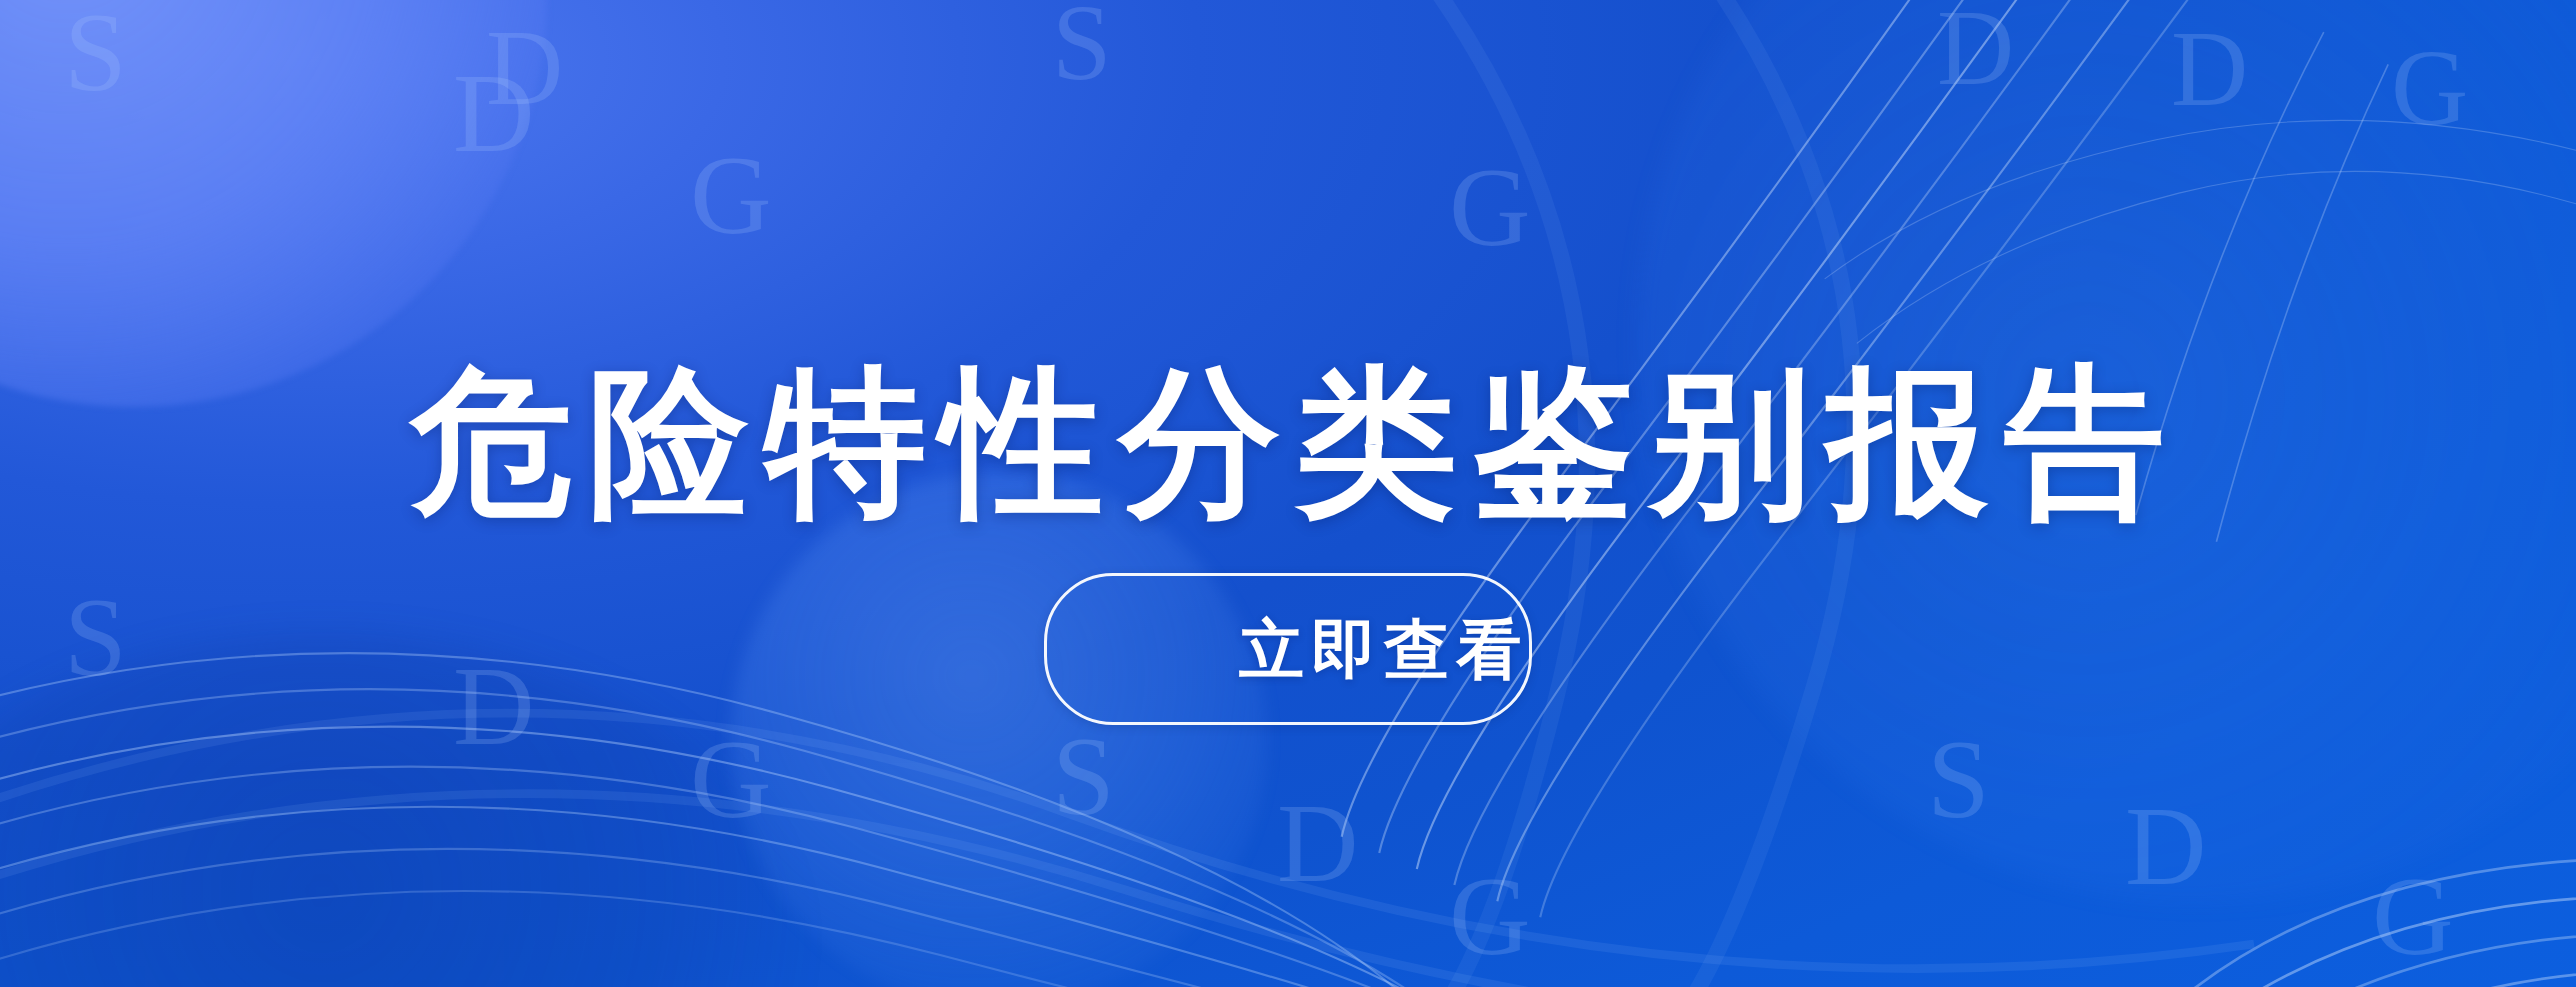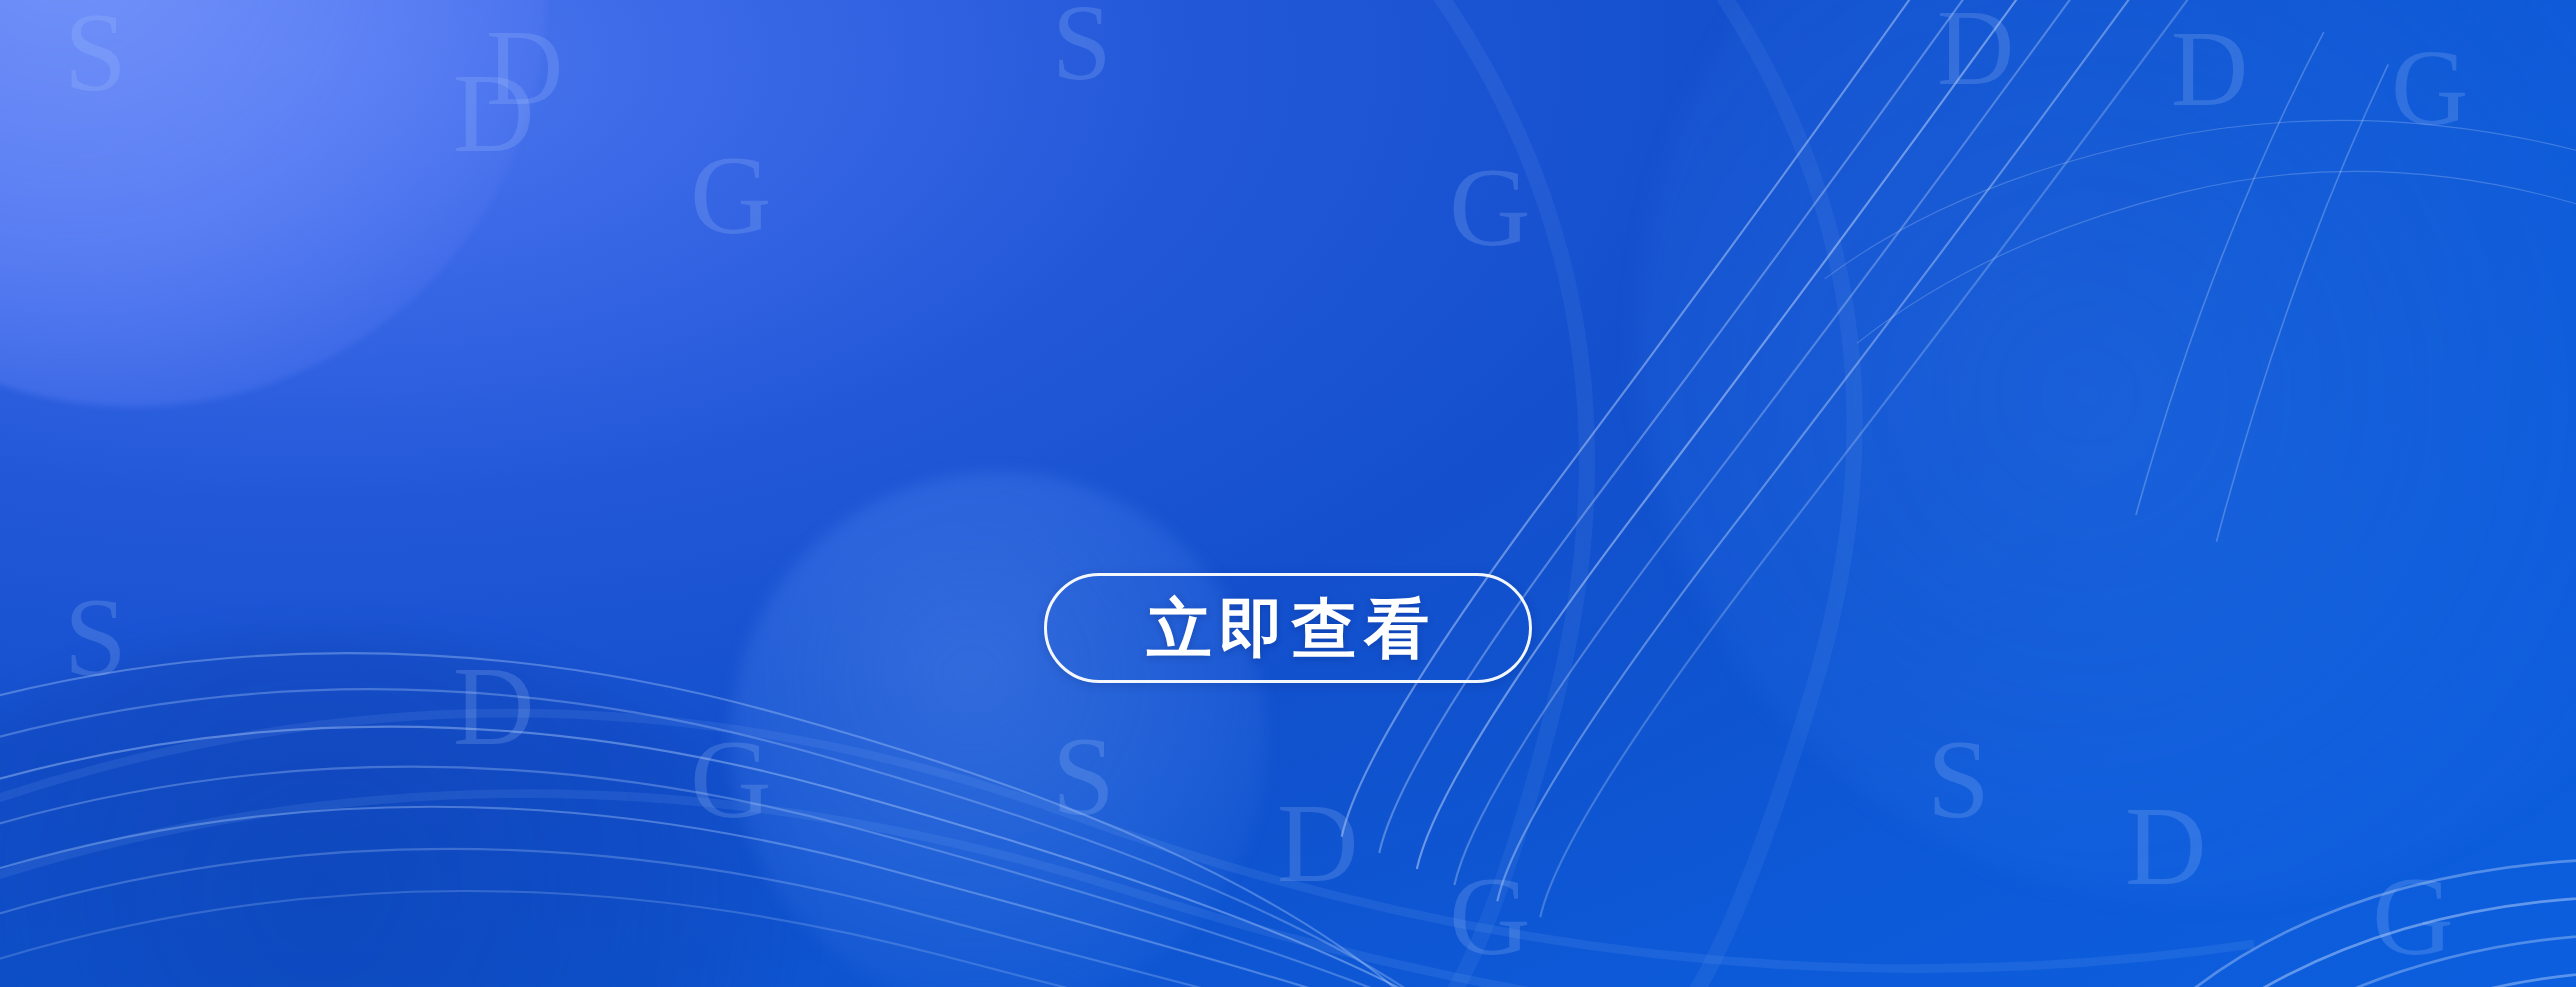--- a/index.html
+++ b/index.html
@@ -87,23 +87,23 @@
   .cta-wrap{
     position:absolute;
     left:0; right:0;
     top:573px;
     display:flex;
     justify-content:center;
   }
   .cta{
     display:flex;
     align-items:center;
-    justify-content:center;
+    justify-content:flex-end;
     width:488px;
-    height:110px;
+    height:152px;
     border:3.8px solid rgba(255,255,255,.95);
     border-radius:69px;
     background:transparent;
     box-sizing:border-box;
     box-shadow:0 2.1px 9.7px rgba(3,25,90,.18);
   }
   .cta-label{
     color:#ffffff;
     font-family:"Liberation Sans","DejaVu Sans",sans-serif;
     font-weight:700;
@@ -199,20 +199,21 @@
       <span class="wm" style="left: 453px; top: 649px; font-size: 113px;">D</span>
       <span class="wm" style="left: 690px; top: 722px; font-size: 113px;">G</span>
       <span class="wm" style="left: 1052px; top: 719px; font-size: 113px;">S</span>
       <span class="wm" style="left: 1277px; top: 786px; font-size: 113px;">D</span>
       <span class="wm" style="left: 1449px; top: 859px; font-size: 113px;">G</span>
       <span class="wm" style="left: 1927px; top: 722px; font-size: 113px;">S</span>
       <span class="wm" style="left: 2125px; top: 789px; font-size: 113px;">D</span>
       <span class="wm" style="left: 2372px; top: 859px; font-size: 113px;">G</span>
     </div>
 
+  <h1 class="title">危险特性分类鉴别报告</h1>
 
   <div class="cta-wrap">
     <div class="cta">
       <span class="cta-label">立即查看</span>
     </div>
   </div>
 
 </div>
 
 

